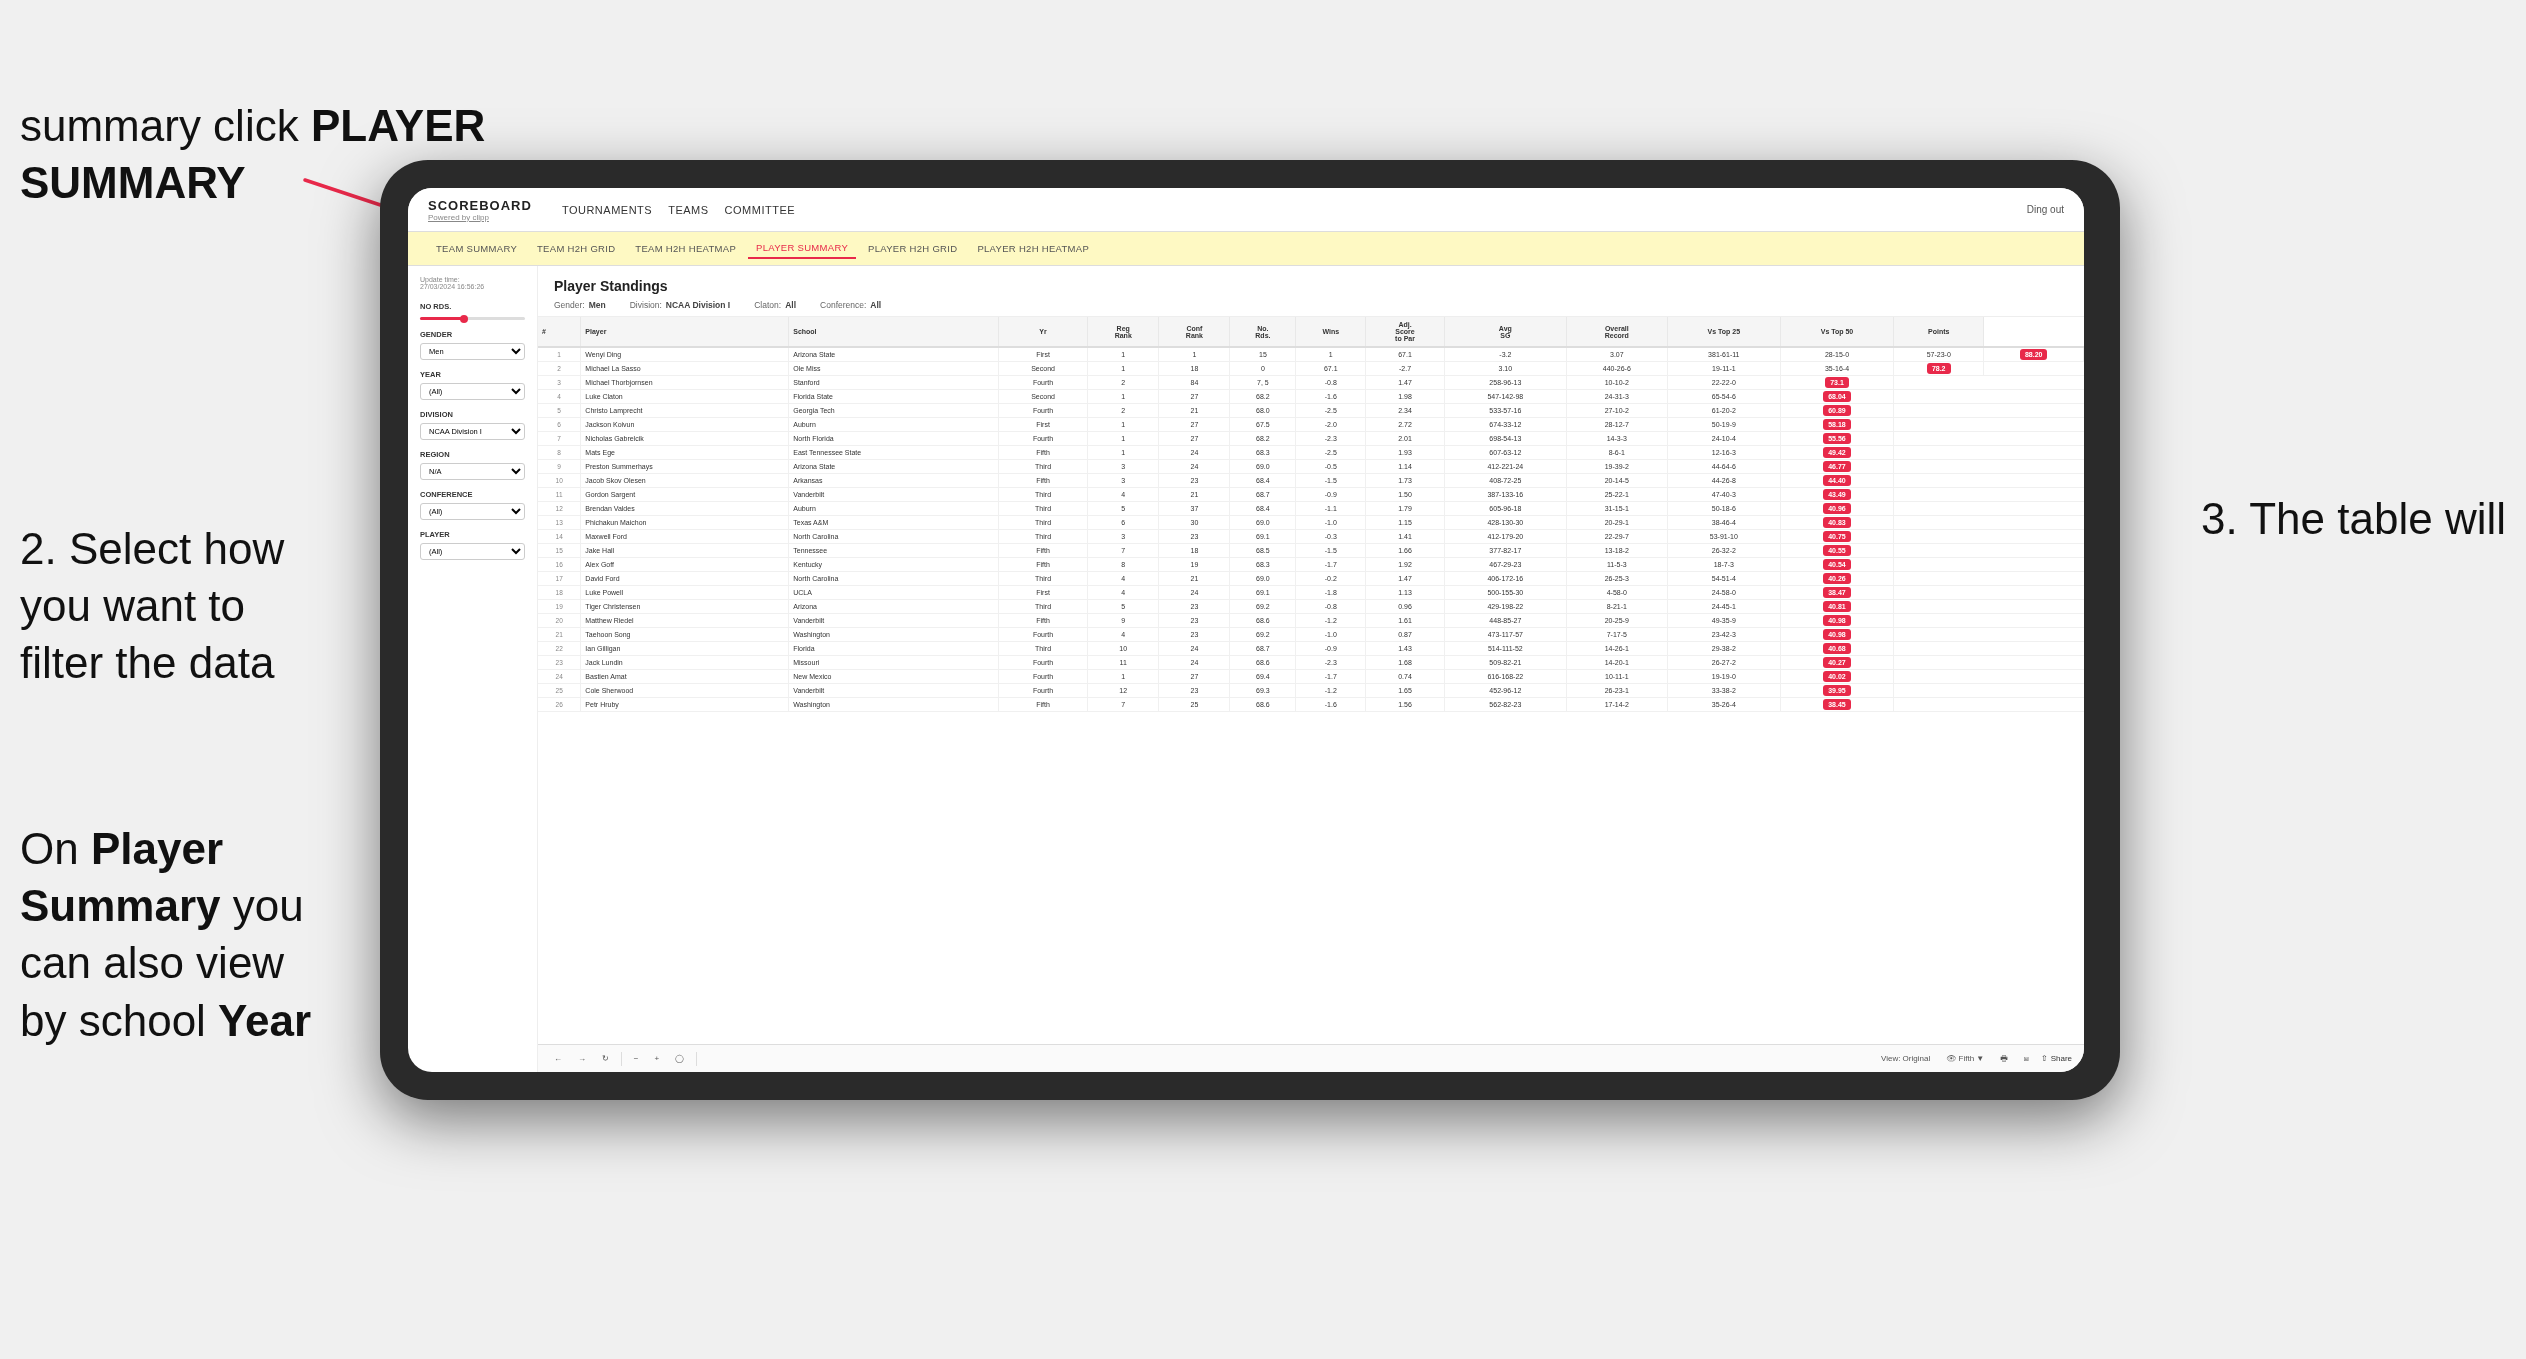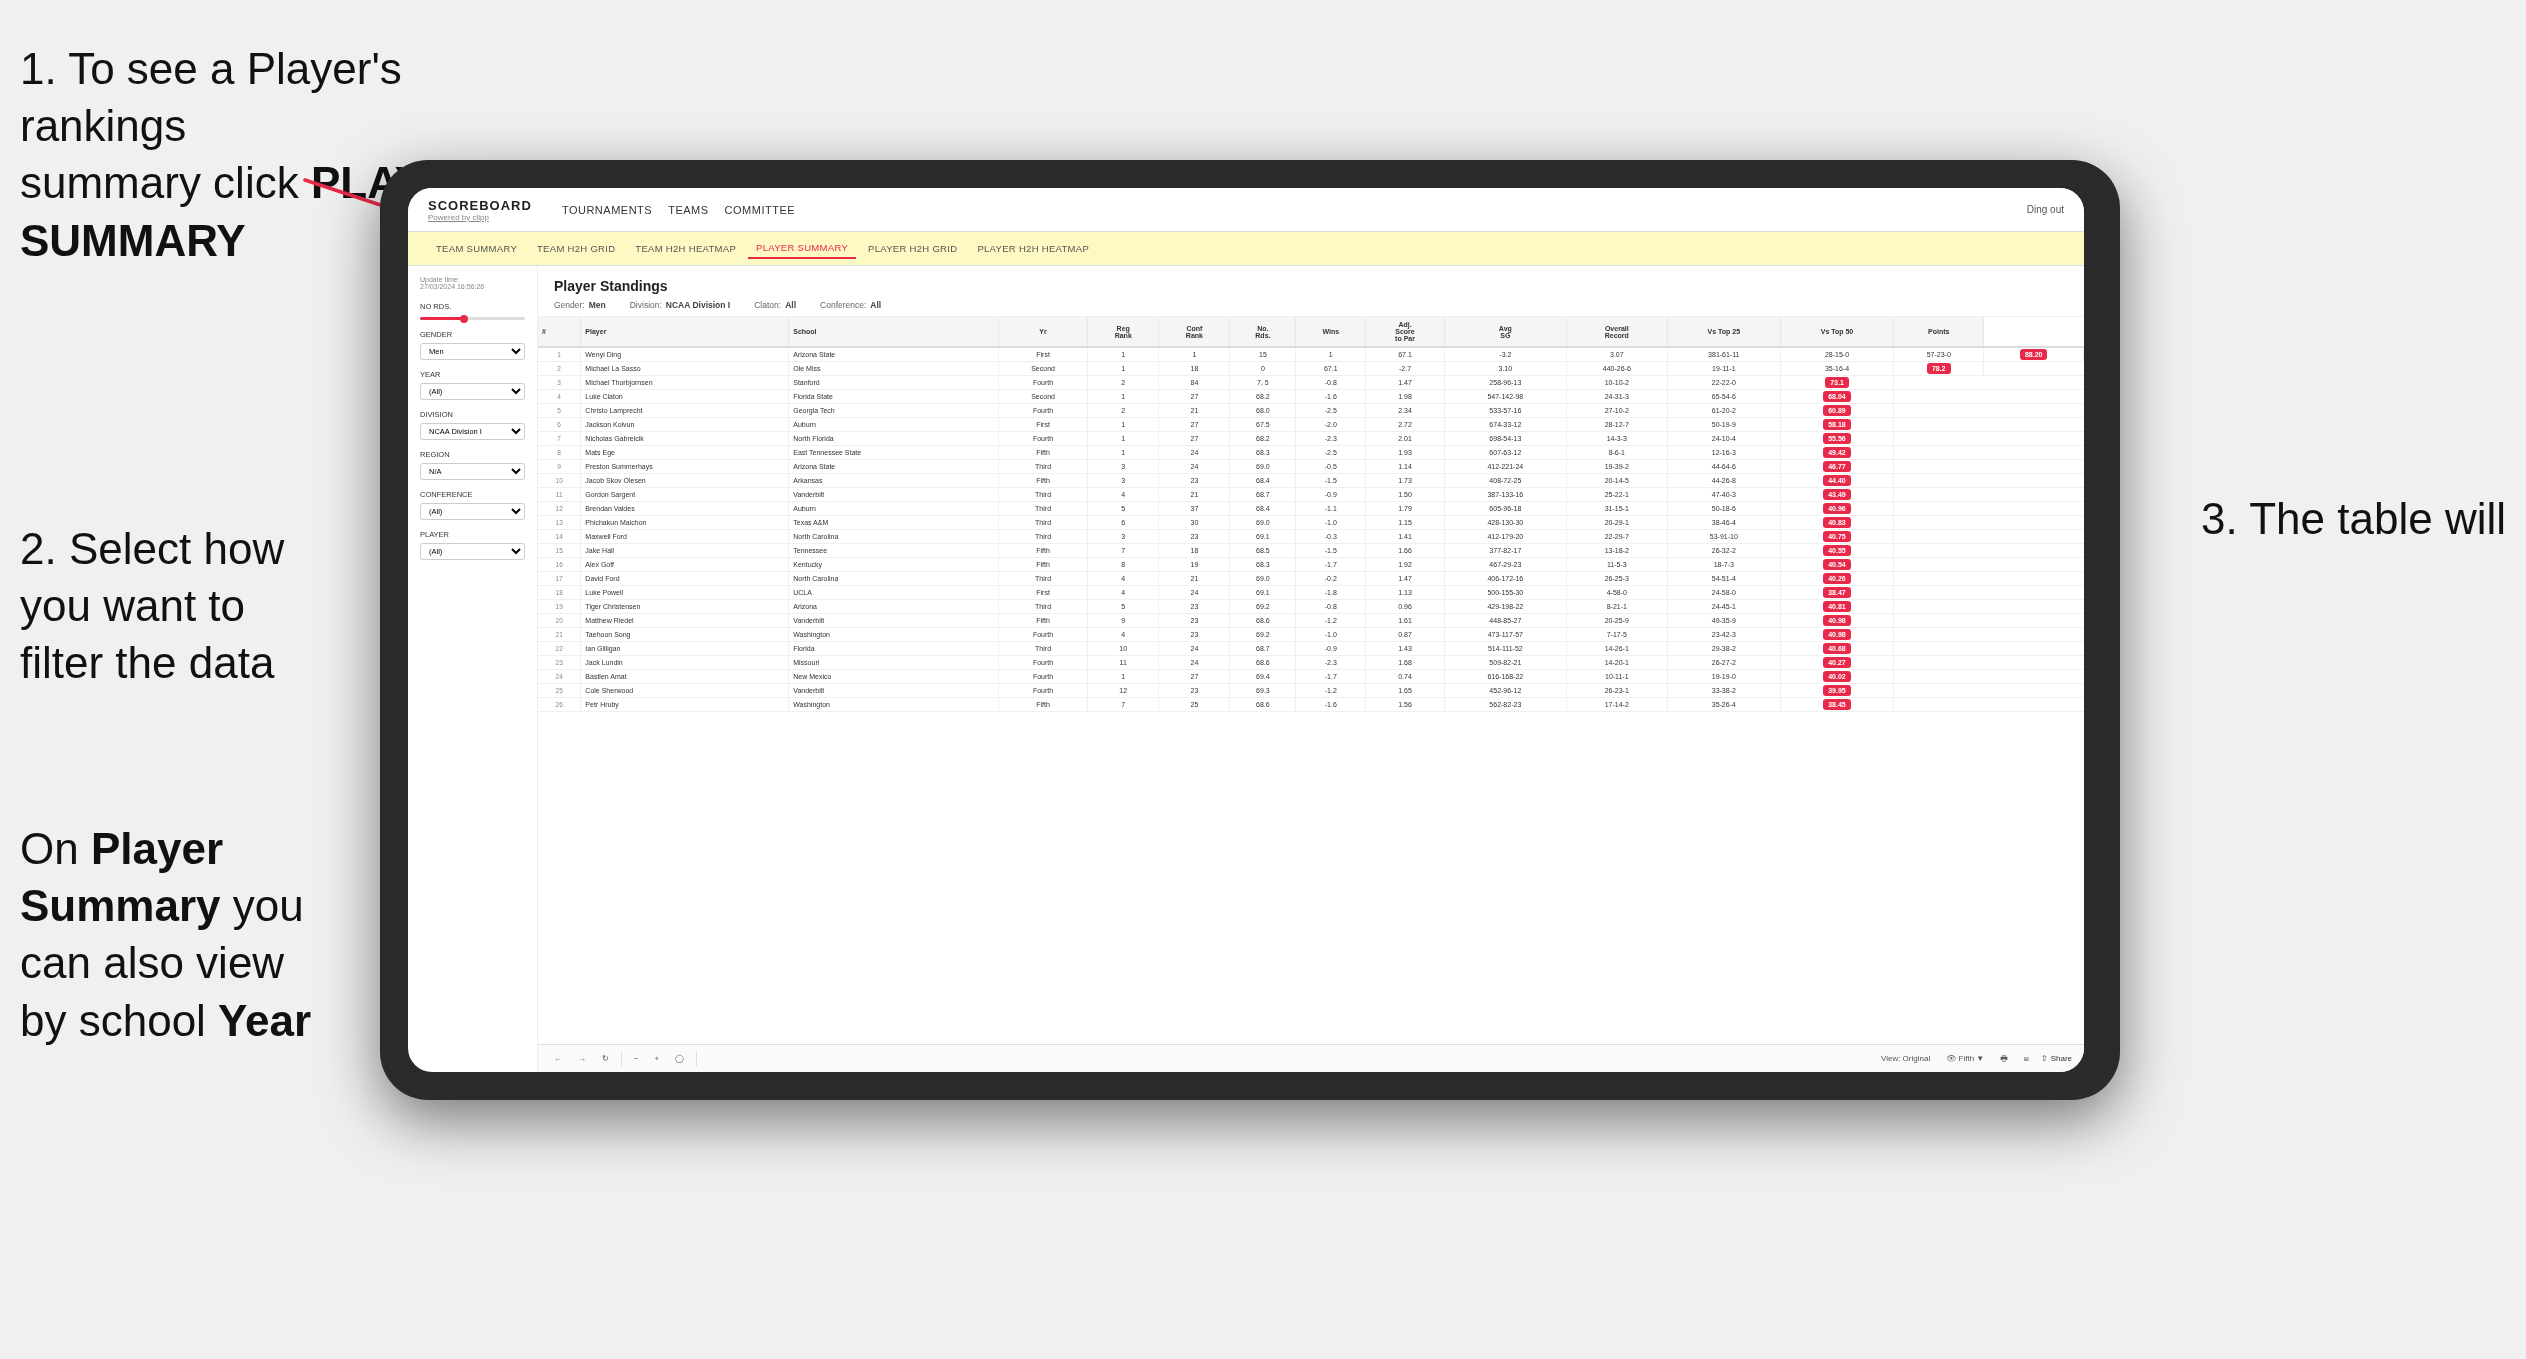--- a/index.html
+++ b/index.html
@@ -135,21 +135,21 @@
       padding: 10px 12px;
       border-right: 1px solid #eee;
       font-size: 8px;
       overflow-y: auto;
     }
     .filter-group {
       margin-bottom: 10px;
     }
     .filter-label {
       font-size: 7.5px;
-      font-weight: 400;
+      font-weight: 700;
       color: #333;
       margin-bottom: 4px;
       text-transform: uppercase;
     }
     .filter-select {
       width: 100%;
       font-size: 7.5px;
       padding: 2px 4px;
       border: 1px solid #ccc;
       border-radius: 3px;
@@ -332,21 +332,21 @@
     .pink-arrow-3 {
       position: absolute;
       top: 680px;
       right: 440px;
     }
   </style>
 </head>
 <body>
 
 <div class="annotation" id="annotation-1">
-  <span>1. To see a Player's rankings</span><br>
+  <br>
   summary click <strong>PLAYER<br>SUMMARY</strong>
 </div>
 
 <div class="annotation" id="annotation-2">
   <span>2. Select how</span><br>
   <span>you want to</span><br>
   <span>filter the data</span>
 </div>
 
 <div class="annotation" id="annotation-2b" style="top:820px;left:20px;font-size:44px;">

